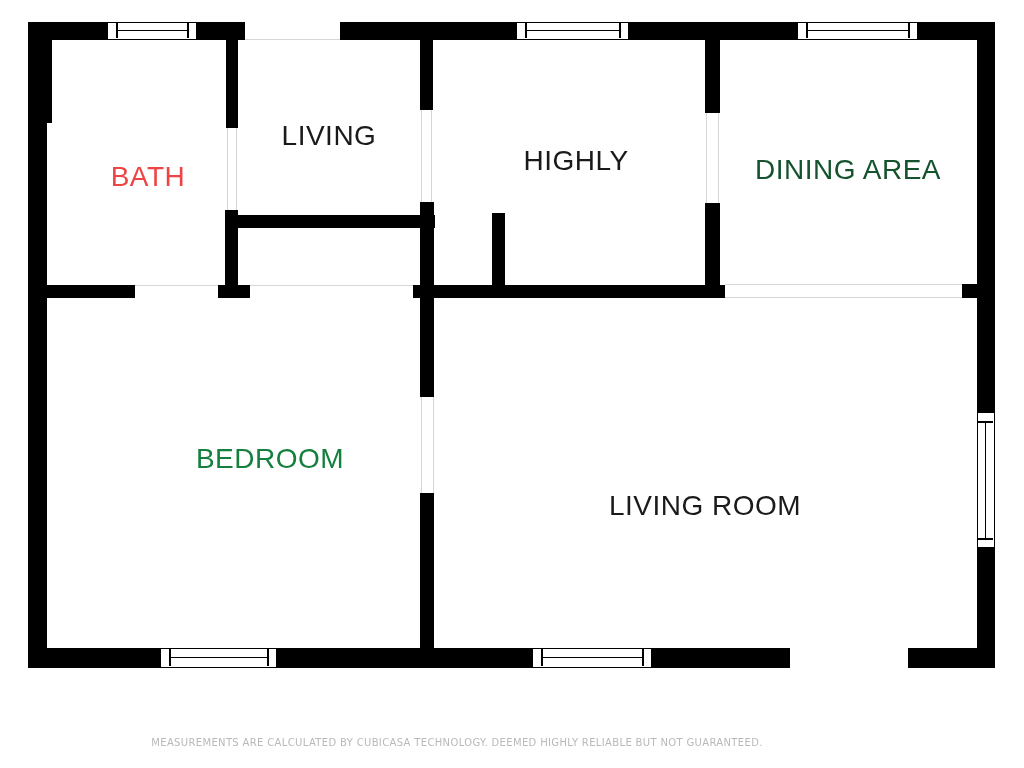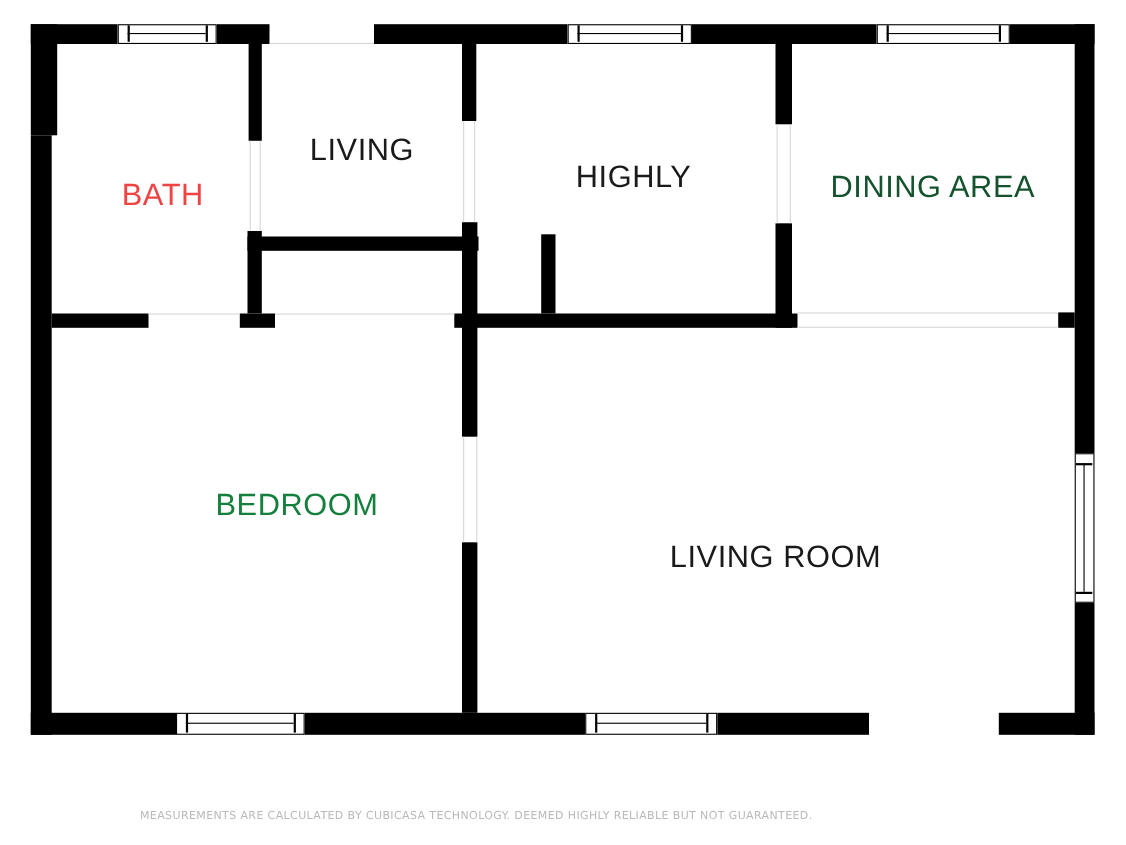--- a/index.html
+++ b/index.html
@@ -134,14 +134,14 @@
       </div>
     </div>
   <div id="labels-layer">
       <div class="room-label" style="left: 148px; top: 177px; color: #ef4444;">BATH</div>
       <div class="room-label" style="left: 329px; top: 136px; color: rgb(26, 26, 26);">LIVING</div>
       <div class="room-label" style="left: 576px; top: 161px; color: rgb(26, 26, 26);">HIGHLY</div>
       <div class="room-label" style="left: 848px; top: 170px; color: #14532d;">DINING AREA</div>
       <div class="room-label" style="left: 234px; top: 459px; color: #15803d; margin-left: 36px;">BEDROOM</div>
       <div class="room-label" style="left: 705px; top: 481px; color: rgb(26, 26, 26); margin-top: 25px;">LIVING ROOM</div>
     </div>
-  <div class="disclaimer" style="left: 433px; top: 742px; color: rgb(185, 185, 185); text-align: center;">MEASUREMENTS ARE CALCULATED BY CUBICASA TECHNOLOGY. DEEMED HIGHLY RELIABLE BUT NOT GUARANTEED.</div>
+  <div class="disclaimer" style="left: 457px; top: 742px; color: rgb(185, 185, 185); text-align: center;">MEASUREMENTS ARE CALCULATED BY CUBICASA TECHNOLOGY. DEEMED HIGHLY RELIABLE BUT NOT GUARANTEED.</div>
 </div>
 
 </body></html>

